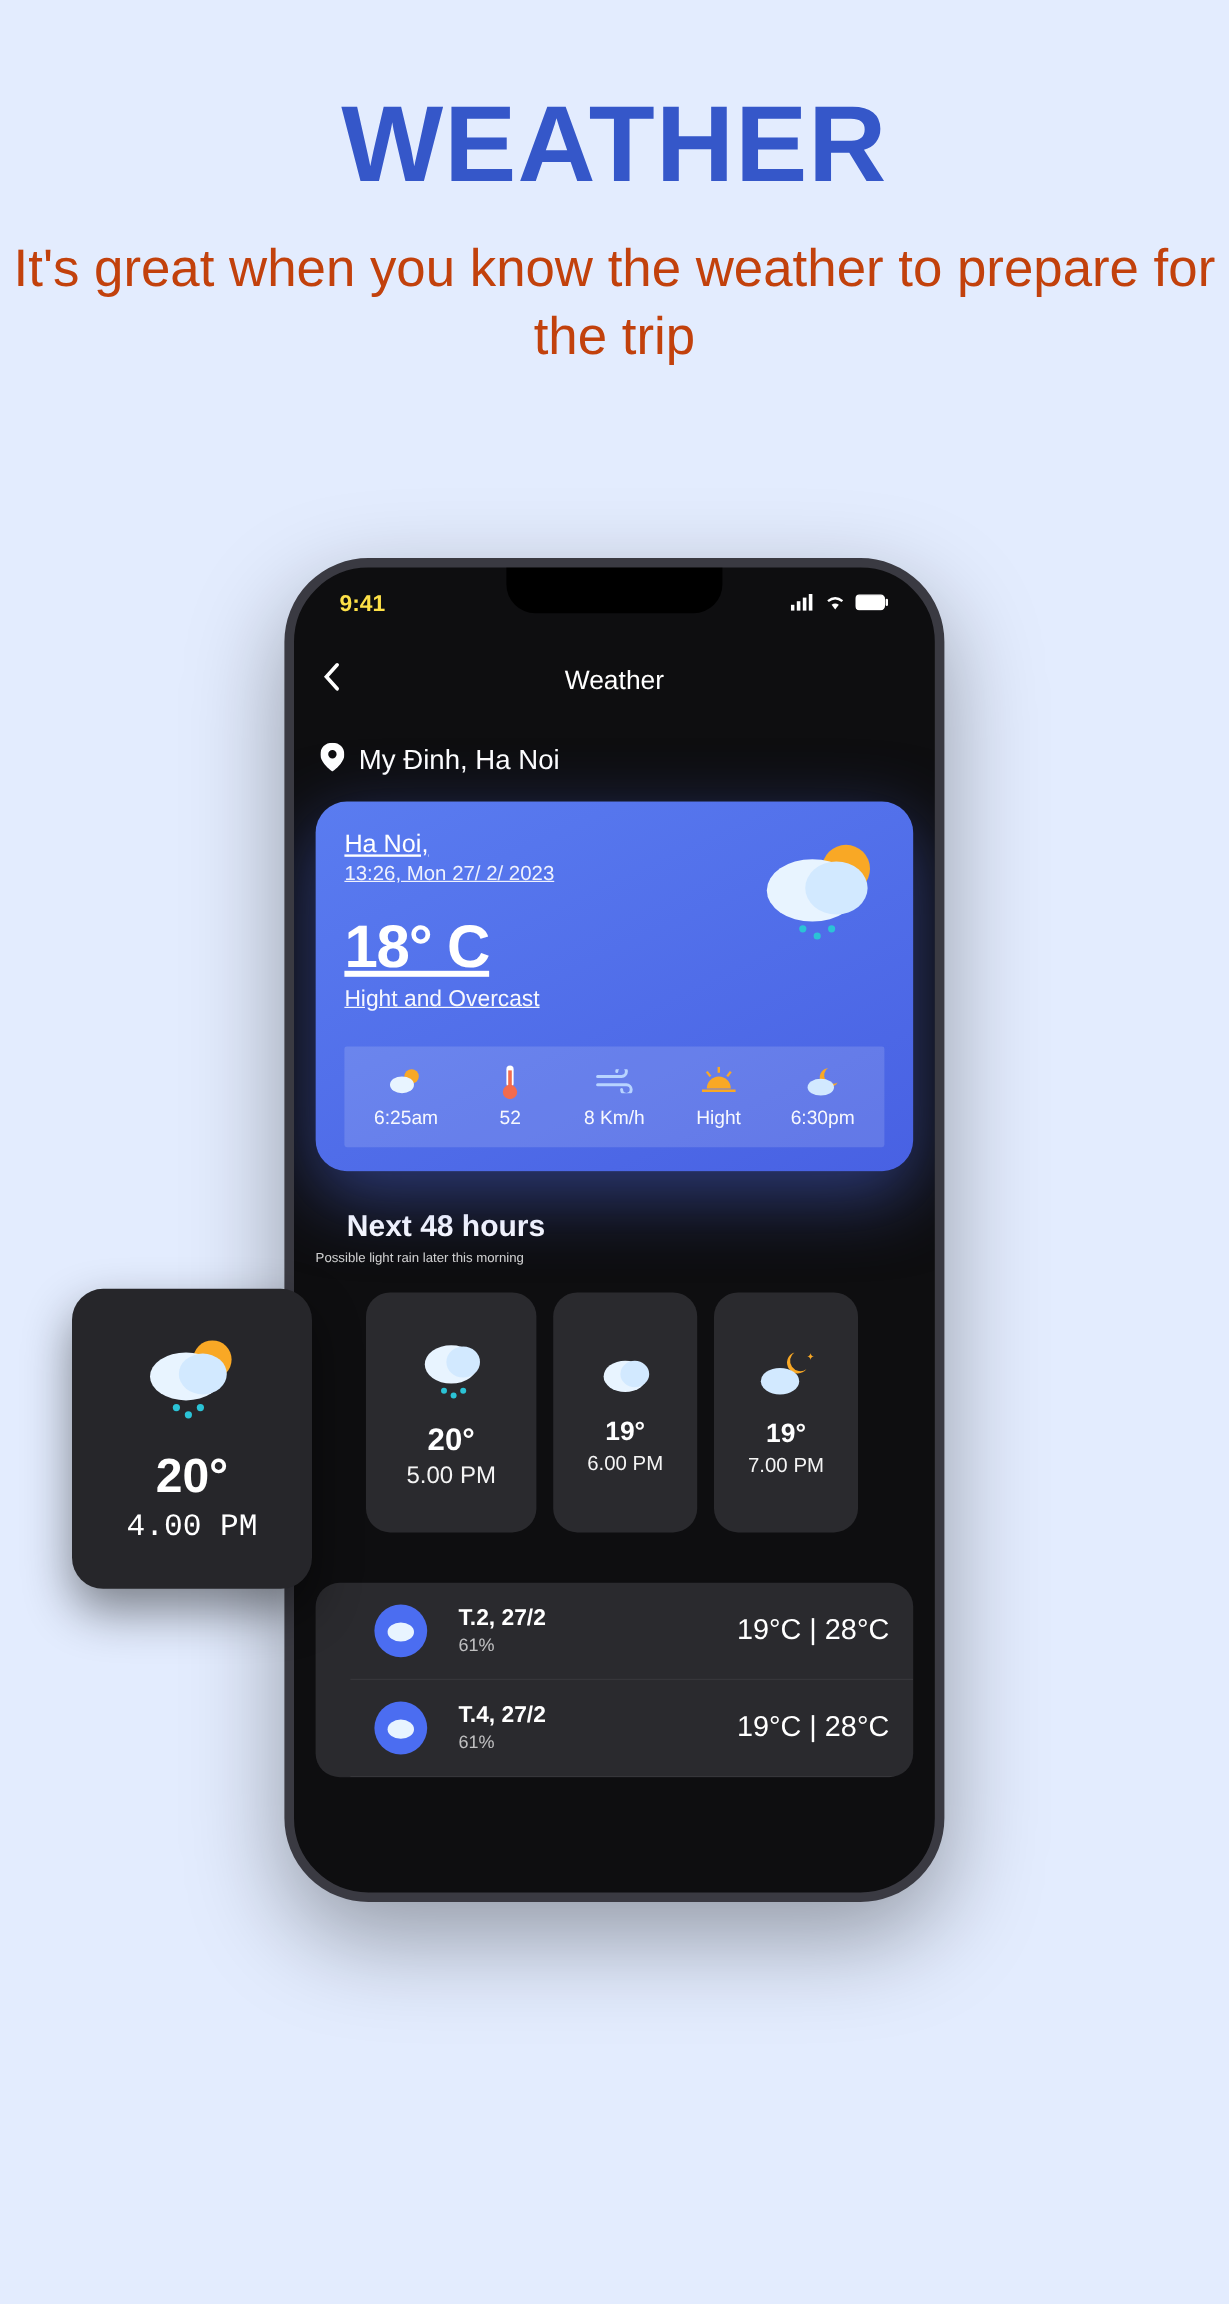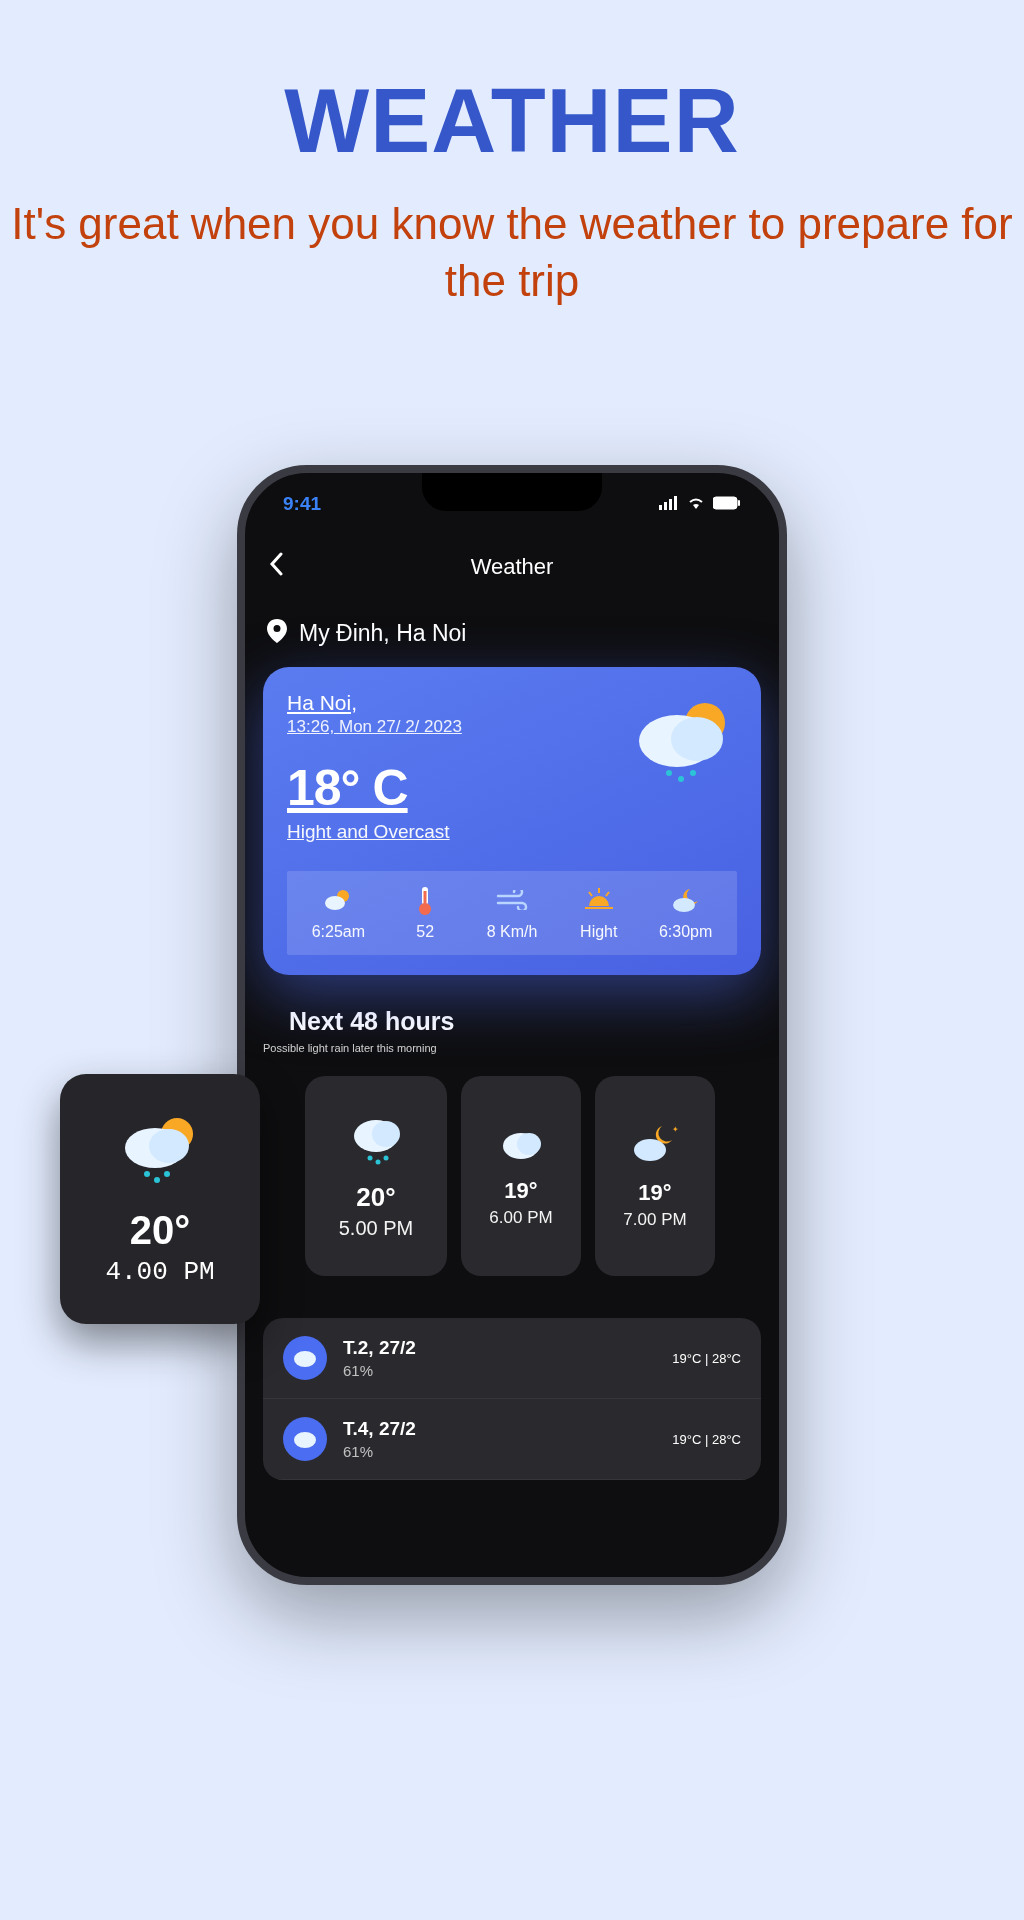--- a/index.html
+++ b/index.html
@@ -52,21 +52,21 @@
       border-radius: 0 0 24px 24px;
       z-index: 5;
     }
     .status-bar {
       position: absolute;
       top: 20px;
       left: 0; right: 0;
       display: flex;
       justify-content: space-between;
       padding: 0 38px;
-      color: #3b82f6;
+      color: #fde047;
       font-size: 19px;
       font-weight: 600;
       z-index: 3;
     }
     .status-icons { display: flex; gap: 7px; align-items: center; }
     .app {
       position: absolute;
       top: 70px; left: 0; right: 0; bottom: 0;
       color: #fff;
       padding: 0 18px;
@@ -164,32 +164,33 @@
       z-index: 50;
     }
     .fc-temp { font-size: 40px; font-weight: 700; margin-top: 12px; }
     .fc-time { font-size: 26px; margin-top: 4px; font-family: Liberation Mono, monospace; }
 
     .daily-list { margin-top: 42px; background:#2a2a2e; border-radius:20px; overflow:hidden; }
     .daily-row {
       display: flex;
       align-items: center;
       padding: 18px 20px;
-      gap: 16px;
+      gap: 26px;
       border-bottom: 1px solid rgba(255,255,255,0.06);
+      margin-left: 29px;
     }
     .day-icon-wrap {
       width: 44px; height: 44px; border-radius: 50%;
       background: #4b6df1;
       display: flex; align-items: center; justify-content: center;
     }
     .day-meta { flex: 1; }
     .day-label { font-size: 19px; font-weight: 600; }
     .day-hum { font-size: 15px; opacity: 0.7; margin-top: 3px; }
-    .day-temps { font-size: 13px; font-weight: 500; }
+    .day-temps { font-size: 24px; font-weight: 500; }
   </style>
 </head>
 <body>
 
 <div class="hero">
   <div class="hero-title">WEATHER</div>
   <div class="hero-subtitle">It's great when you know the weather to prepare for the trip</div>
 </div>
 
 <div class="phone-frame">

